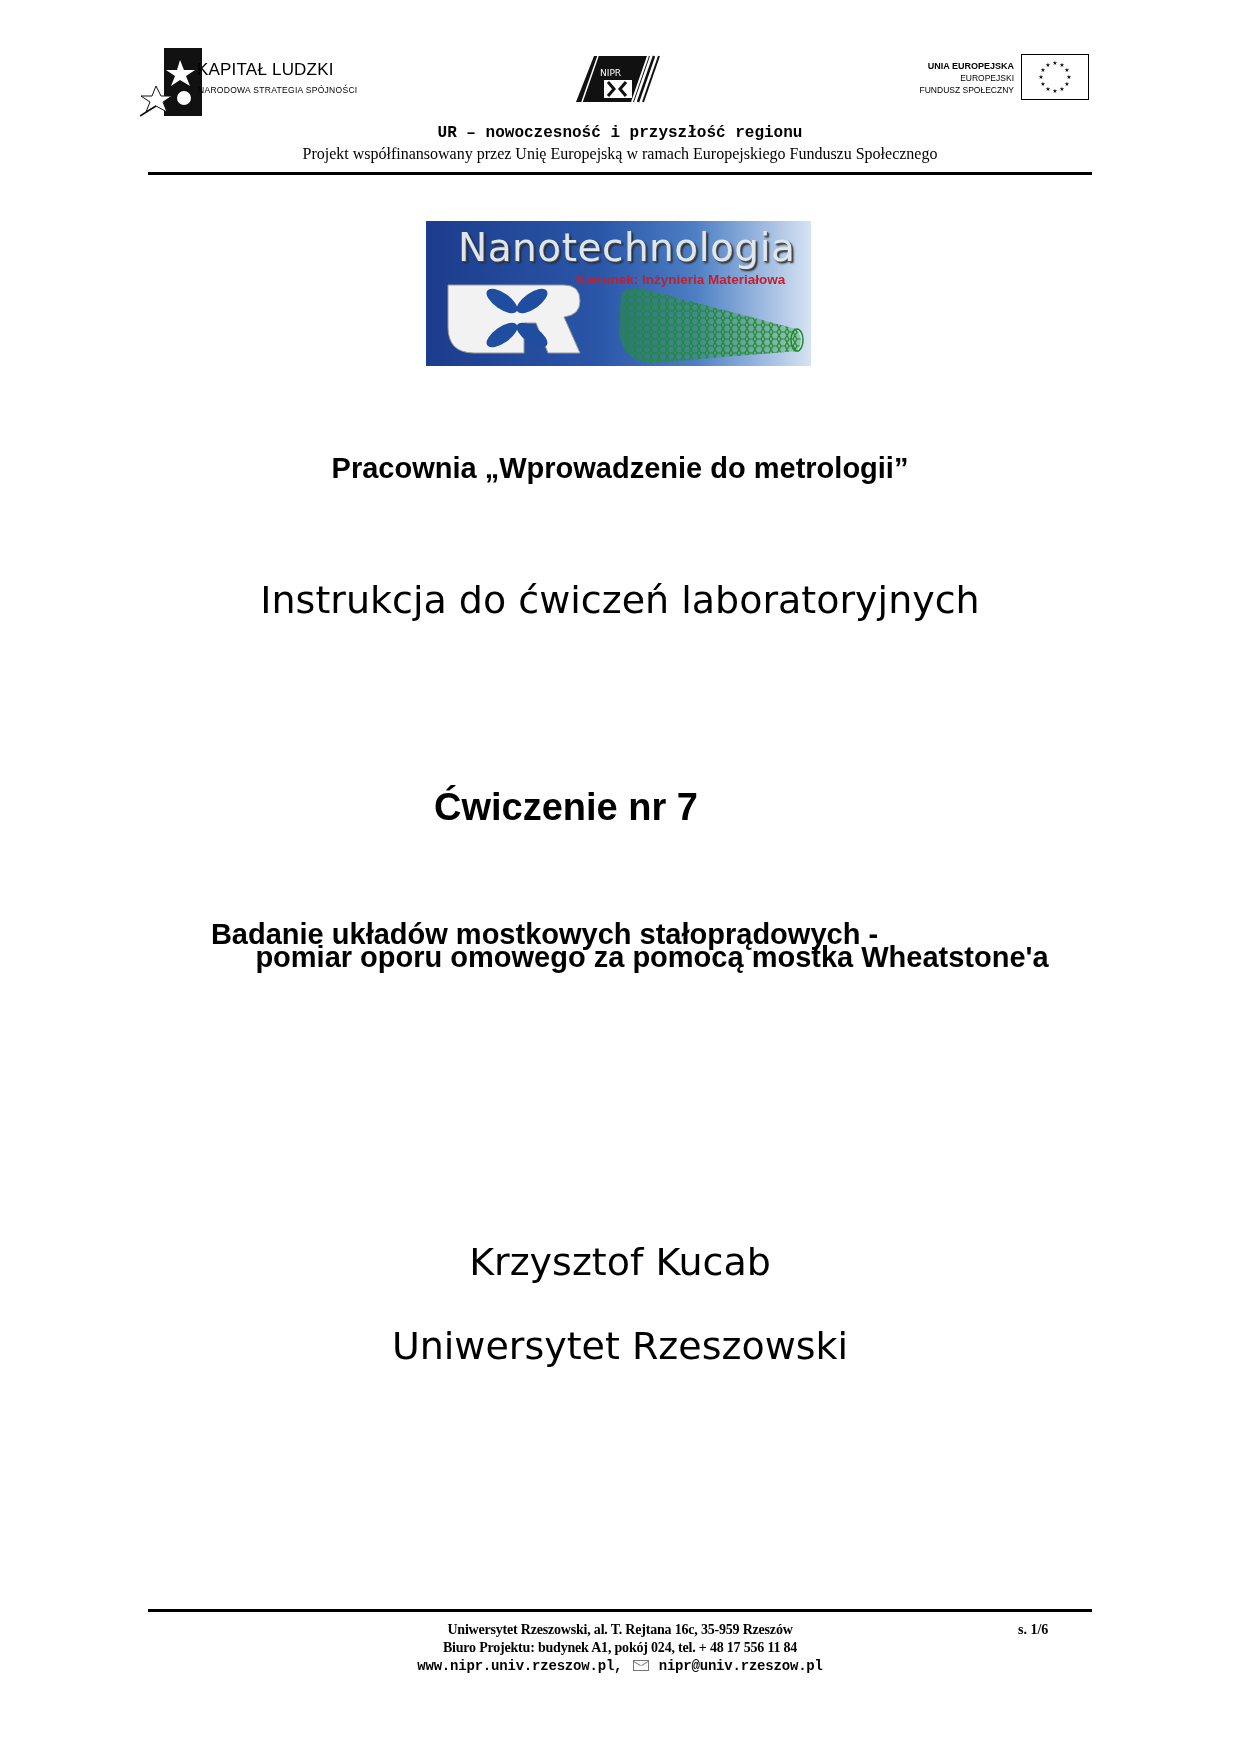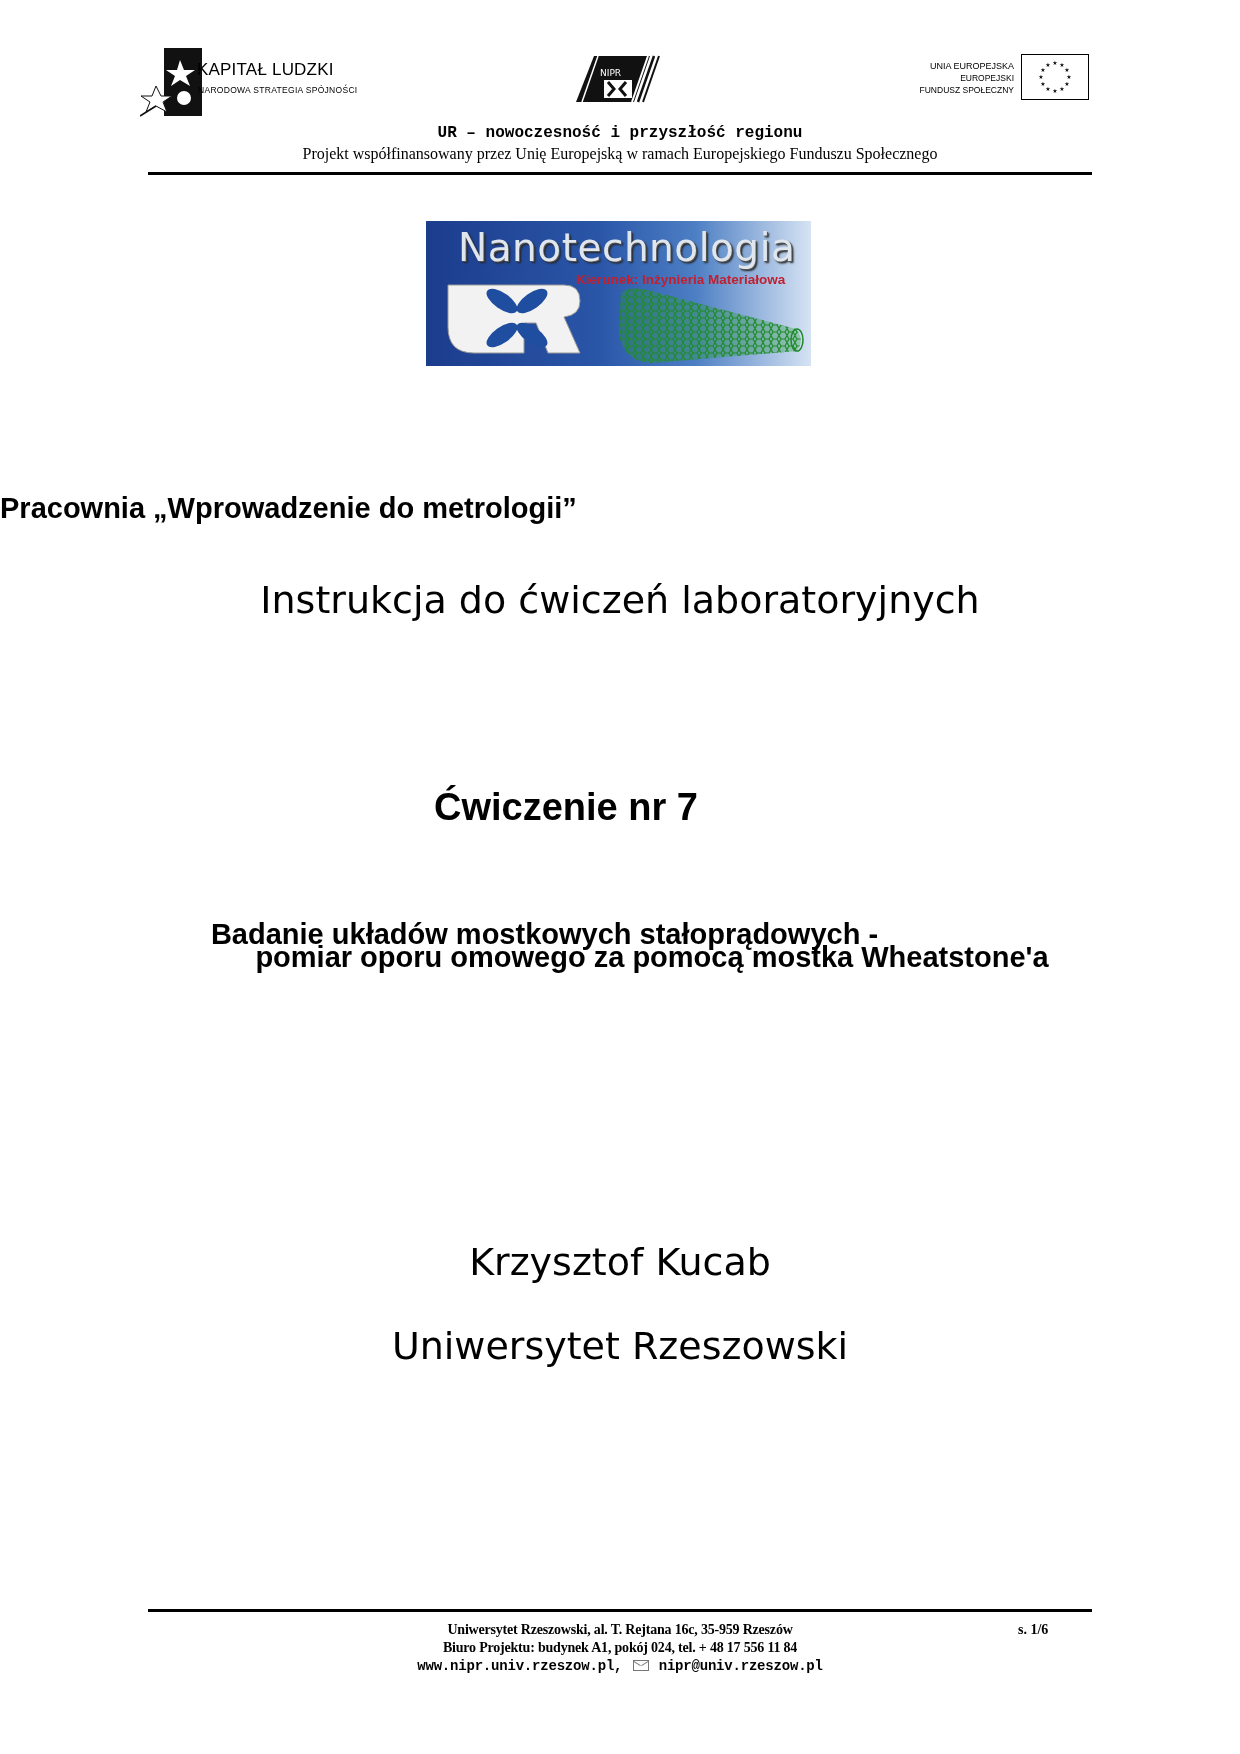--- a/index.html
+++ b/index.html
@@ -8,38 +8,38 @@
   .serif { font-family: "Liberation Serif", "DejaVu Serif", serif; }
   .sans { font-family: "Liberation Sans", "DejaVu Sans", sans-serif; }
   .dsans { font-family: "DejaVu Sans", "Liberation Sans", sans-serif; }
 
   
   .kl-logo { left: 140px; top: 46px; width: 64px; height: 72px; }
   .kl-title { left: 197px; top: 60px; font-size: 17px; letter-spacing: 0.2px; }
   .kl-sub { left: 198px; top: 85px; font-size: 8.5px; letter-spacing: 0.3px; }
   .nipr-logo { left: 574px; top: 54px; width: 86px; height: 50px; }
   .ue-text { right: 226px; top: 60px; text-align: right; font-size: 8.5px; line-height: 12px; }
-  .ue-text .b { font-weight: normal; font-size: 9px; }
+  .ue-text .b { font-weight: bold; font-size: 9px; }
   .ue-flag { left: 1021px; top: 54px; width: 68px; height: 46px; border: 1px solid #000; box-sizing: border-box; }
 
   .hdr-line1 { left: 0; width: 1240px; top: 124px; text-align: center; font-size: 16px; font-weight: bold; font-family: Liberation Mono, monospace; }
   .hdr-line2 { left: 0; width: 1240px; top: 145px; text-align: center; font-size: 16px; }
   .rule { left: 148px; width: 944px; height: 3px; background: #000; }
 
   
   .banner { left: 426px; top: 221px; width: 385px; height: 145px; overflow: hidden;
             background: linear-gradient(90deg, #1c3c8c 0%, #2a56a8 45%, #4d7fc4 70%, #d6e3f3 100%); }
   .banner-title { left: 32px; top: 4px; font-size: 39px; color: #dfe6ee;
                   text-shadow: 1px 1px 0 #555, 2px 2px 2px #222; letter-spacing: 0.5px; }
   .banner-sub { left: 150px; top: 51px; font-size: 13.5px; font-weight: bold; color: #c02030; white-space: nowrap; }
   .ur-mark { left: 18px; top: 62px; width: 140px; height: 72px; }
   .nanotube { left: 185px; top: 62px; width: 195px; height: 82px; }
 
   
-  .t-pracownia { left: 0; width: 1240px; top: 452px; text-align: left; font-size: 29px; font-weight: bold; margin-top: 40px; }
+  .t-pracownia { left: 0; width: 1240px; top: 452px; text-align: center; font-size: 29px; font-weight: bold; }
   .t-instrukcja { left: 0; width: 1240px; top: 578px; text-align: center; font-size: 38px; }
   .t-cwiczenie { left: 0; width: 1132px; top: 786px; text-align: center; font-size: 38px; font-weight: bold; }
   .t-topic1 { left: 0; width: 1089px; top: 882px; text-align: center; font-size: 29px; font-weight: bold; margin-top: 36px; }
   .t-topic2 { left: 0; width: 1240px; top: 941px; text-align: center; font-size: 29px; font-weight: bold; margin-left: 32px; }
   .t-author { left: 0; width: 1240px; top: 1240px; text-align: center; font-size: 38px; }
   .t-univ { left: 0; width: 1240px; top: 1324px; text-align: center; font-size: 38px; }
 
   
   .ftr { left: 0; width: 1240px; text-align: center; font-size: 14px; font-weight: bold; letter-spacing: -0.2px; }
   .ftr-page { left: 1018px; top: 1622px; font-size: 14px; font-weight: bold; }

